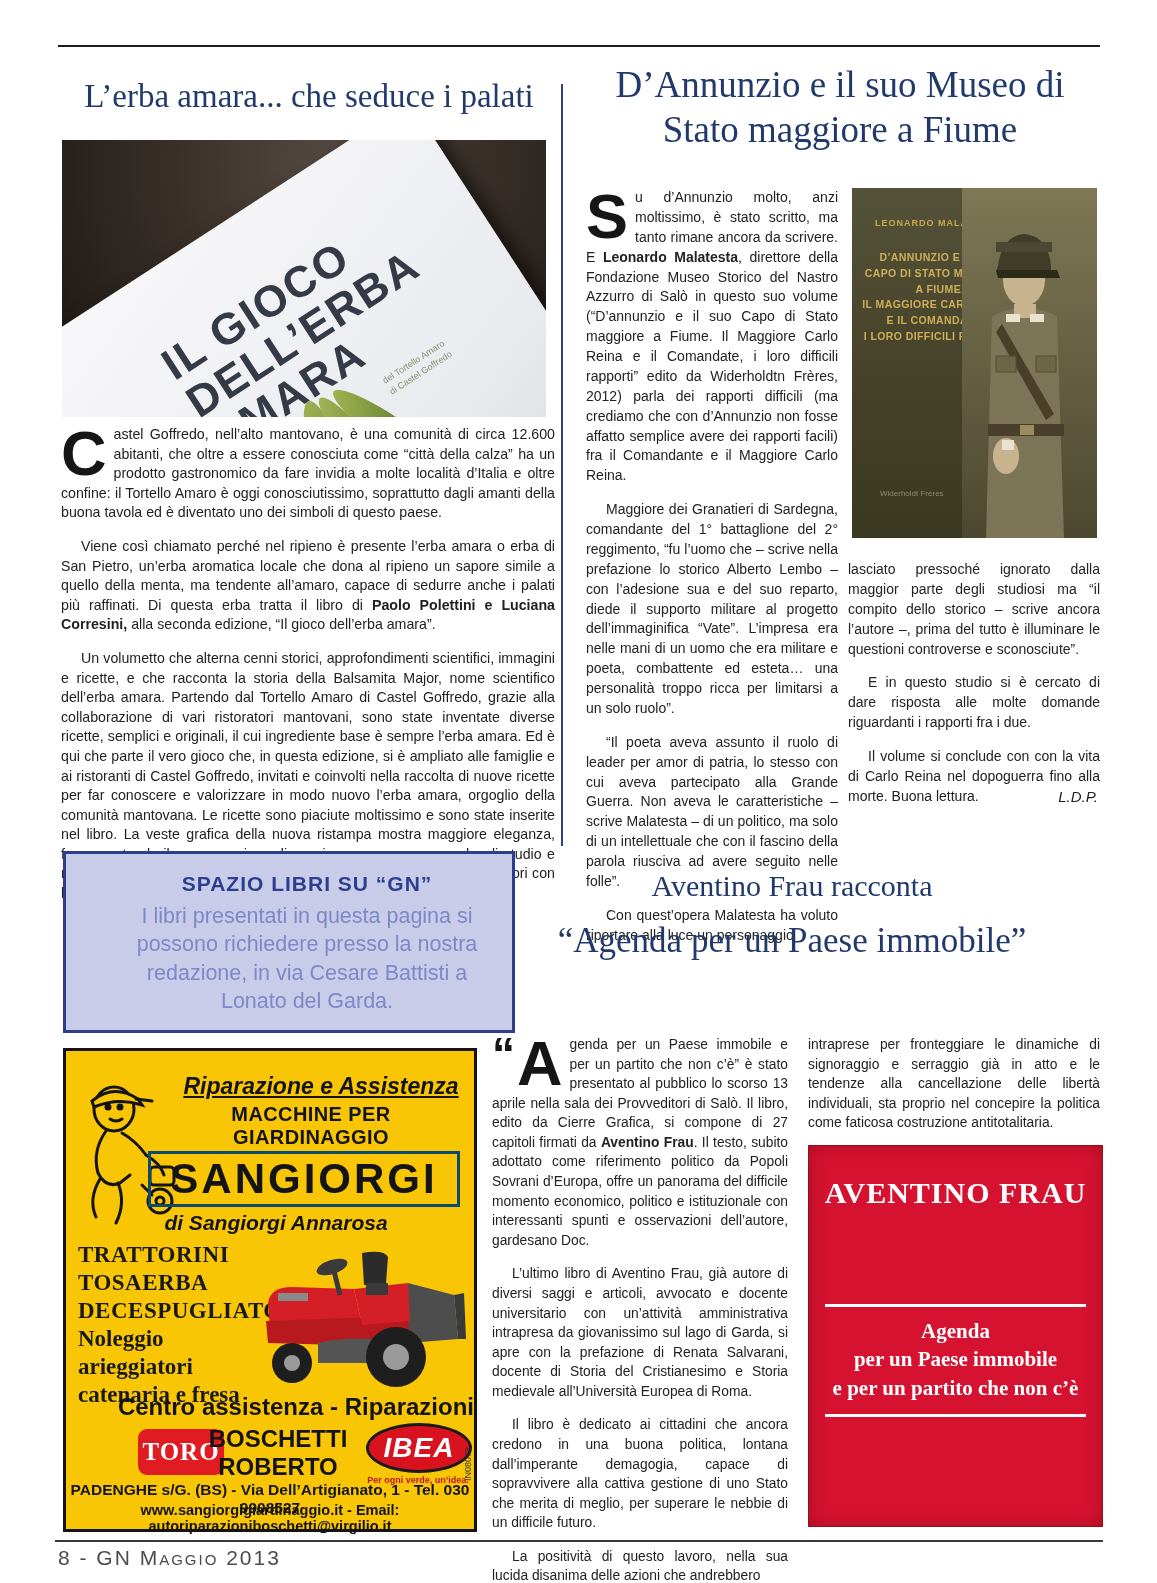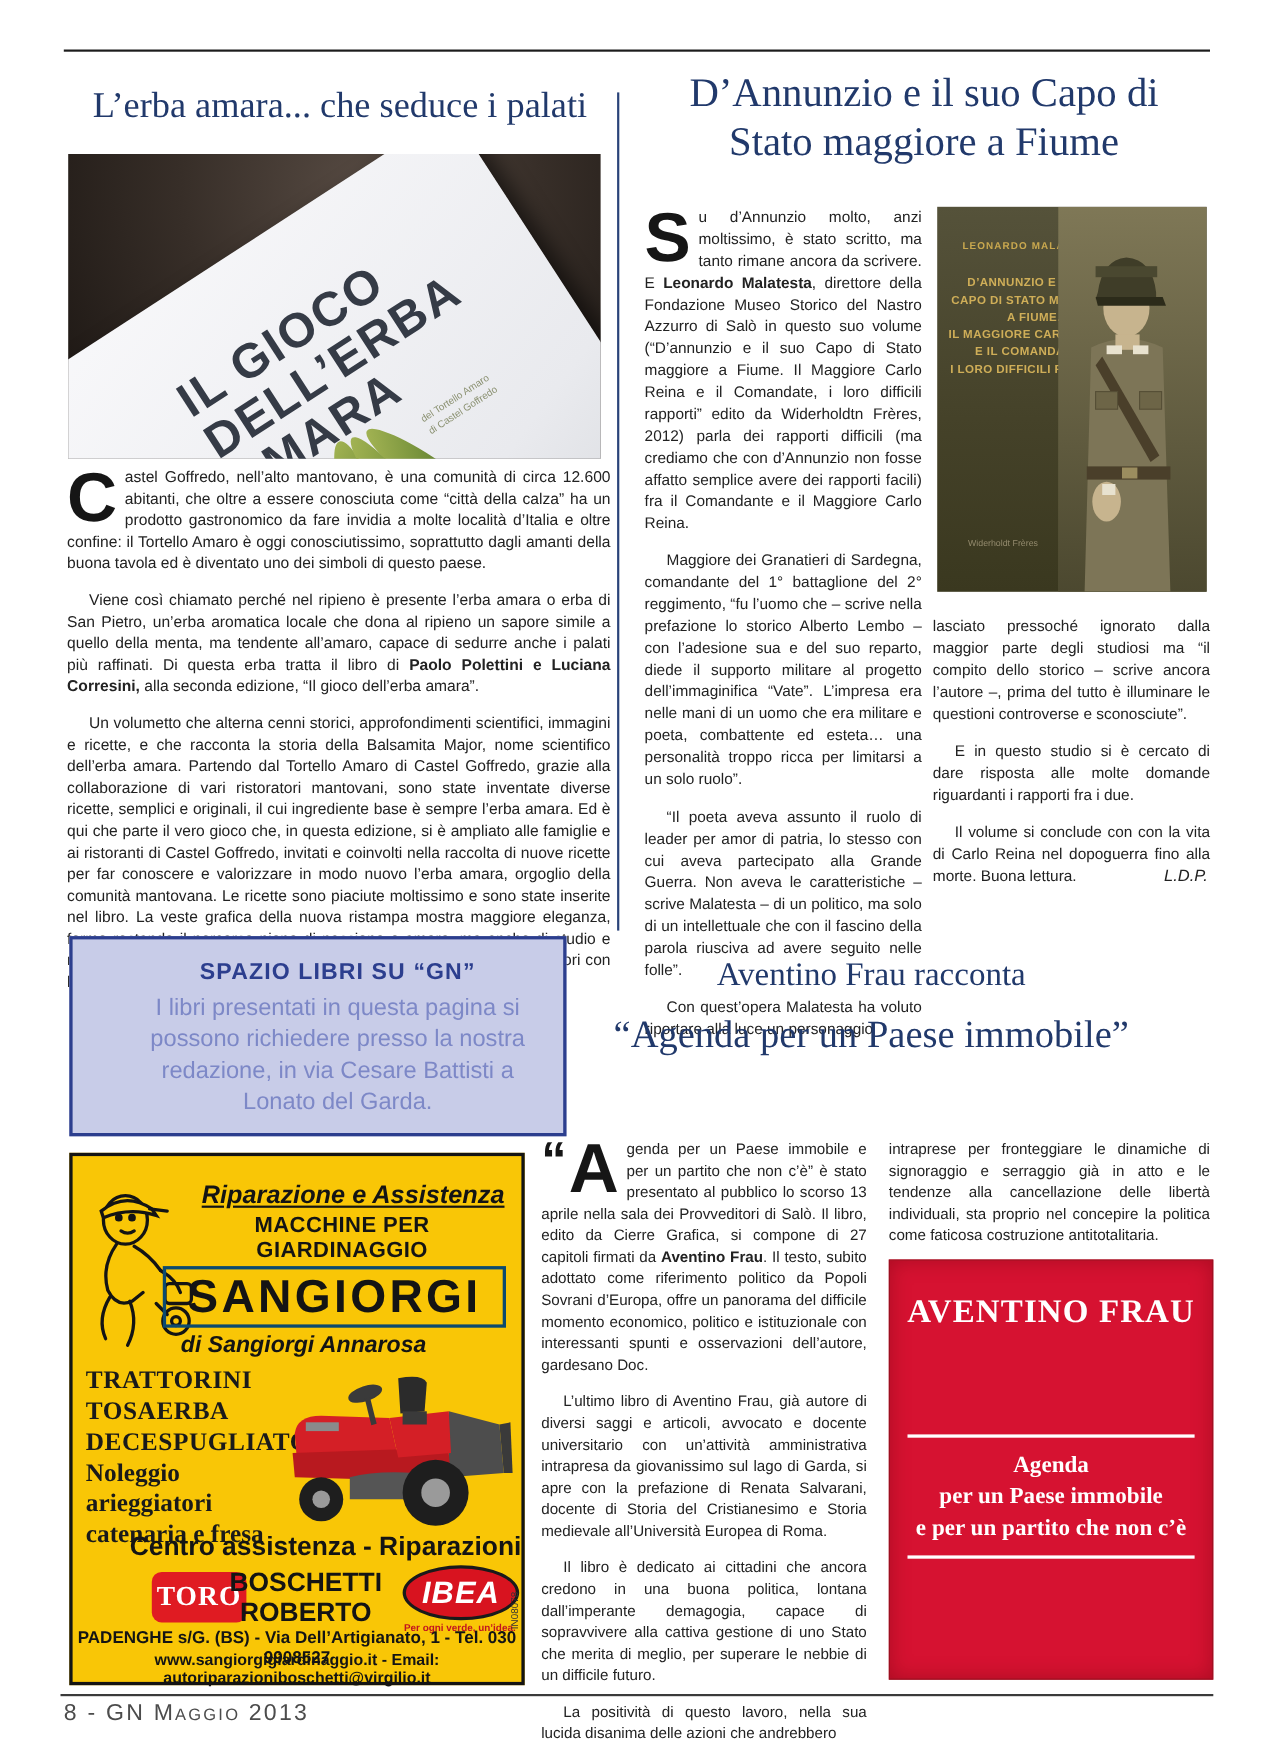--- a/index.html
+++ b/index.html
@@ -132,21 +132,21 @@
     </div>
   </div>
 
   <div class="abs body-col w-col" style="left:61px;top:425px;width:494px;">
       <p class="para"><span class="dropcap">C</span><span>astel Goffredo, nell’alto mantovano, è una comunità di circa 12.600 abitanti, che oltre a essere conosciuta come “città della calza” ha un prodotto gastronomico da fare invidia a molte località d’Italia e oltre confine: il Tortello Amaro è oggi conosciutissimo, soprattutto dagli amanti della buona tavola ed è diventato uno dei simboli di questo paese.</span></p>
       <p class="para indent"><span>Viene così chiamato perché nel ripieno è presente l’erba amara o erba di San Pietro, un’erba aromatica locale che dona al ripieno un sapore simile a quello della menta, ma tendente all’amaro, capace di sedurre anche i palati più raffinati. Di questa erba tratta il libro di </span><b>Paolo Polettini e Luciana Corresini,</b><span> alla seconda edizione, “Il gioco dell’erba amara”.</span></p>
       <p class="para indent"><span>Un volumetto che alterna cenni storici, approfondimenti scientifici, immagini e ricette, e che racconta la storia della Balsamita Major, nome scientifico dell’erba amara. Partendo dal Tortello Amaro di Castel Goffredo, grazie alla collaborazione di vari ristoratori mantovani, sono state inventate diverse ricette, semplici e originali, il cui ingrediente base è sempre l’erba amara. Ed è qui che parte il vero gioco che, in questa edizione, si è ampliato alle famiglie e ai ristoranti di Castel Goffredo, invitati e coinvolti nella raccolta di nuove ricette per far conoscere e valorizzare in modo nuovo l’erba amara, orgoglio della comunità mantovana. Le ricette sono piaciute moltissimo e sono state inserite nel libro. La veste grafica della nuova ristampa mostra maggiore eleganza, fermo restando il percorso pieno di passione e amore, ma anche di studio e razionale progettualità già compiuto e condiviso con successo dagli autori con la prima uscita in 4mila copie, andate a ruba.</span></p>
     </div>
 
   <div class="abs serif headline dann-title">
-    <div>D’Annunzio e il suo Capo di</div>
+    <div>D’Annunzio e il suo Museo di</div>
     <div>Stato maggiore a Fiume</div>
   </div>
 
   <div class="abs body-col n-col" style="left:586px;top:188px;width:252px;">
       <p class="para"><span class="dropcap">S</span><span>u d’Annunzio molto, anzi moltissimo, è stato scritto, ma tanto rimane ancora da scrivere. E </span><b>Leonardo Malatesta</b><span>, direttore della Fondazione Museo Storico del Nastro Azzurro di Salò in questo suo volume (“D’annunzio e il suo Capo di Stato maggiore a Fiume. Il Maggiore Carlo Reina e il Comandate, i loro difficili rapporti” edito da Widerholdtn Frères, 2012) parla dei rapporti difficili (ma crediamo che con d’Annunzio non fosse affatto semplice avere dei rapporti facili) fra il Comandante e il Maggiore Carlo Reina.</span></p>
       <p class="para indent"><span>Maggiore dei Granatieri di Sardegna, comandante del 1° battaglione del 2° reggimento, “fu l’uomo che – scrive nella prefazione lo storico Alberto Lembo – con l’adesione sua e del suo reparto, diede il supporto militare al progetto dell’immaginifica “Vate”. L’impresa era nelle mani di un uomo che era militare e poeta, combattente ed esteta… una personalità troppo ricca per limitarsi a un solo ruolo”.</span></p>
       <p class="para indent"><span>“Il poeta aveva assunto il ruolo di leader per amor di patria, lo stesso con cui aveva partecipato alla Grande Guerra. Non aveva le caratteristiche – scrive Malatesta – di un politico, ma solo di un intellettuale che con il fascino della parola riusciva ad avere seguito nelle folle”.</span></p>
       <p class="para indent"><span>Con quest’opera Malatesta ha voluto riportare alla luce un personaggio</span></p>
     </div>
 

